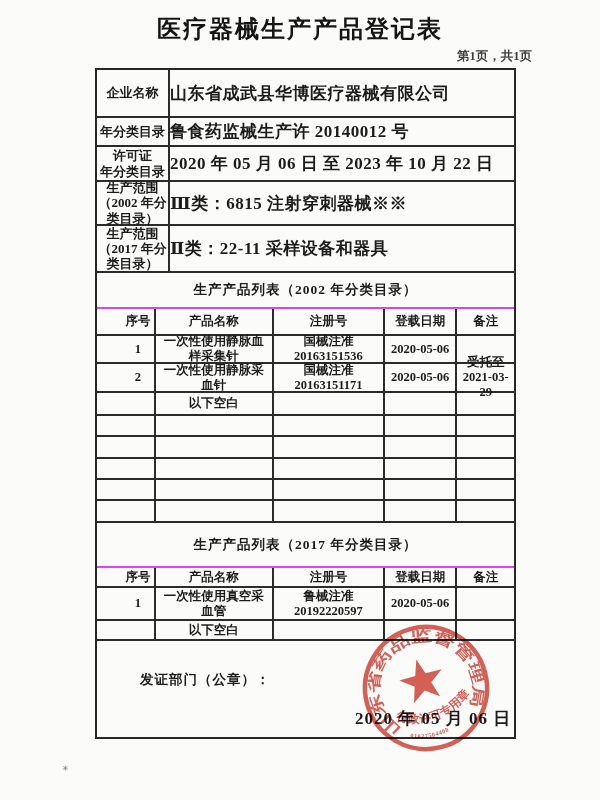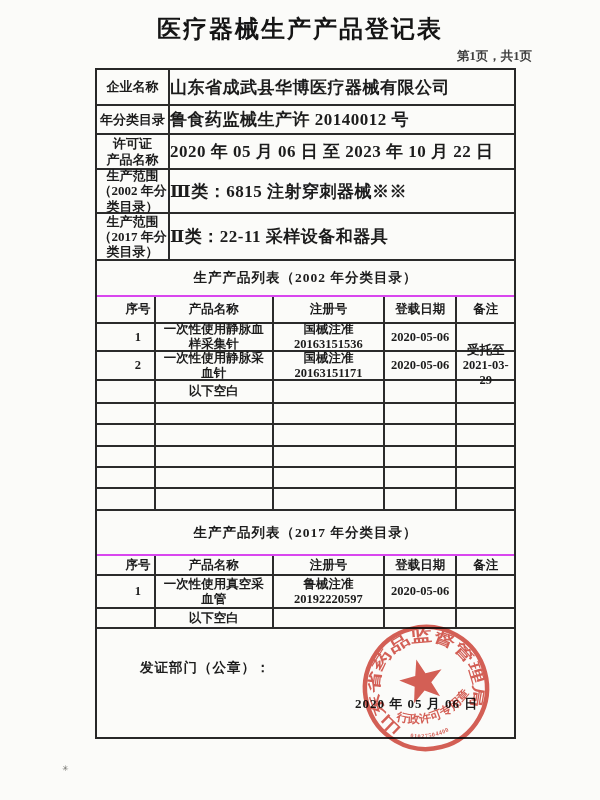--- a/index.html
+++ b/index.html
@@ -47,52 +47,52 @@
   .c0{width:34px;margin-left:25px;}
   .c1{width:119px;}
   .c2{width:112px;}
   .c3{width:73px;}
   .c4{width:57px;border-right:none;}
   .footerblock{position:relative;box-sizing:border-box;height:112px;}
   .issuer-label{
     position:absolute;left:43px;top:30px;font-weight:bold;font-size:13.5px;letter-spacing:1px;
   }
   .issue-date{
-    position:absolute;left:258px;top:66px;font-weight:bold;font-size:13px;letter-spacing:1px;
+    position:absolute;left:258px;top:66px;font-weight:bold;font-size:17px;letter-spacing:1px;
     z-index:1;
   }
   .stamp{
     position:absolute;left:356px;top:618px;width:140px;height:140px;
     mix-blend-mode:multiply;opacity:.88;z-index:3;pointer-events:none;
   }
   .speck{
     position:absolute;left:62px;top:764px;font-size:8px;color:#6a6a66;
   }
 </style>
 </head>
 <body>
 
 <div class="sheet">
 
   <div class="doc-title">医疗器械生产产品登记表</div>
   <div class="page-indicator">第1页，共1页</div>
 
   <div class="formtable">
 
-    <div class="row" style="height:36px">
+    <div class="row" style="height:48px">
       <div class="ilabel">企业名称</div>
       <div class="ivalue">山东省成武县华博医疗器械有限公司</div>
     </div>
     <div class="row" style="height:29px">
       <div class="ilabel">年分类目录</div>
       <div class="ivalue">鲁食药监械生产许 20140012 号</div>
     </div>
     <div class="row" style="height:35px">
       <div class="ilabel">许可证
-产品名称</div>
+年分类目录</div>
       <div class="ivalue">2020 年 05 月 06 日 至 2023 年 10 月 22 日</div>
     </div>
     <div class="row" style="height:44px">
       <div class="ilabel">生产范围
 （2002 年分
 类目录）</div>
       <div class="ivalue">Ⅲ类：6815 注射穿刺器械※※</div>
     </div>
     <div class="row" style="height:47px">
       <div class="ilabel">生产范围

